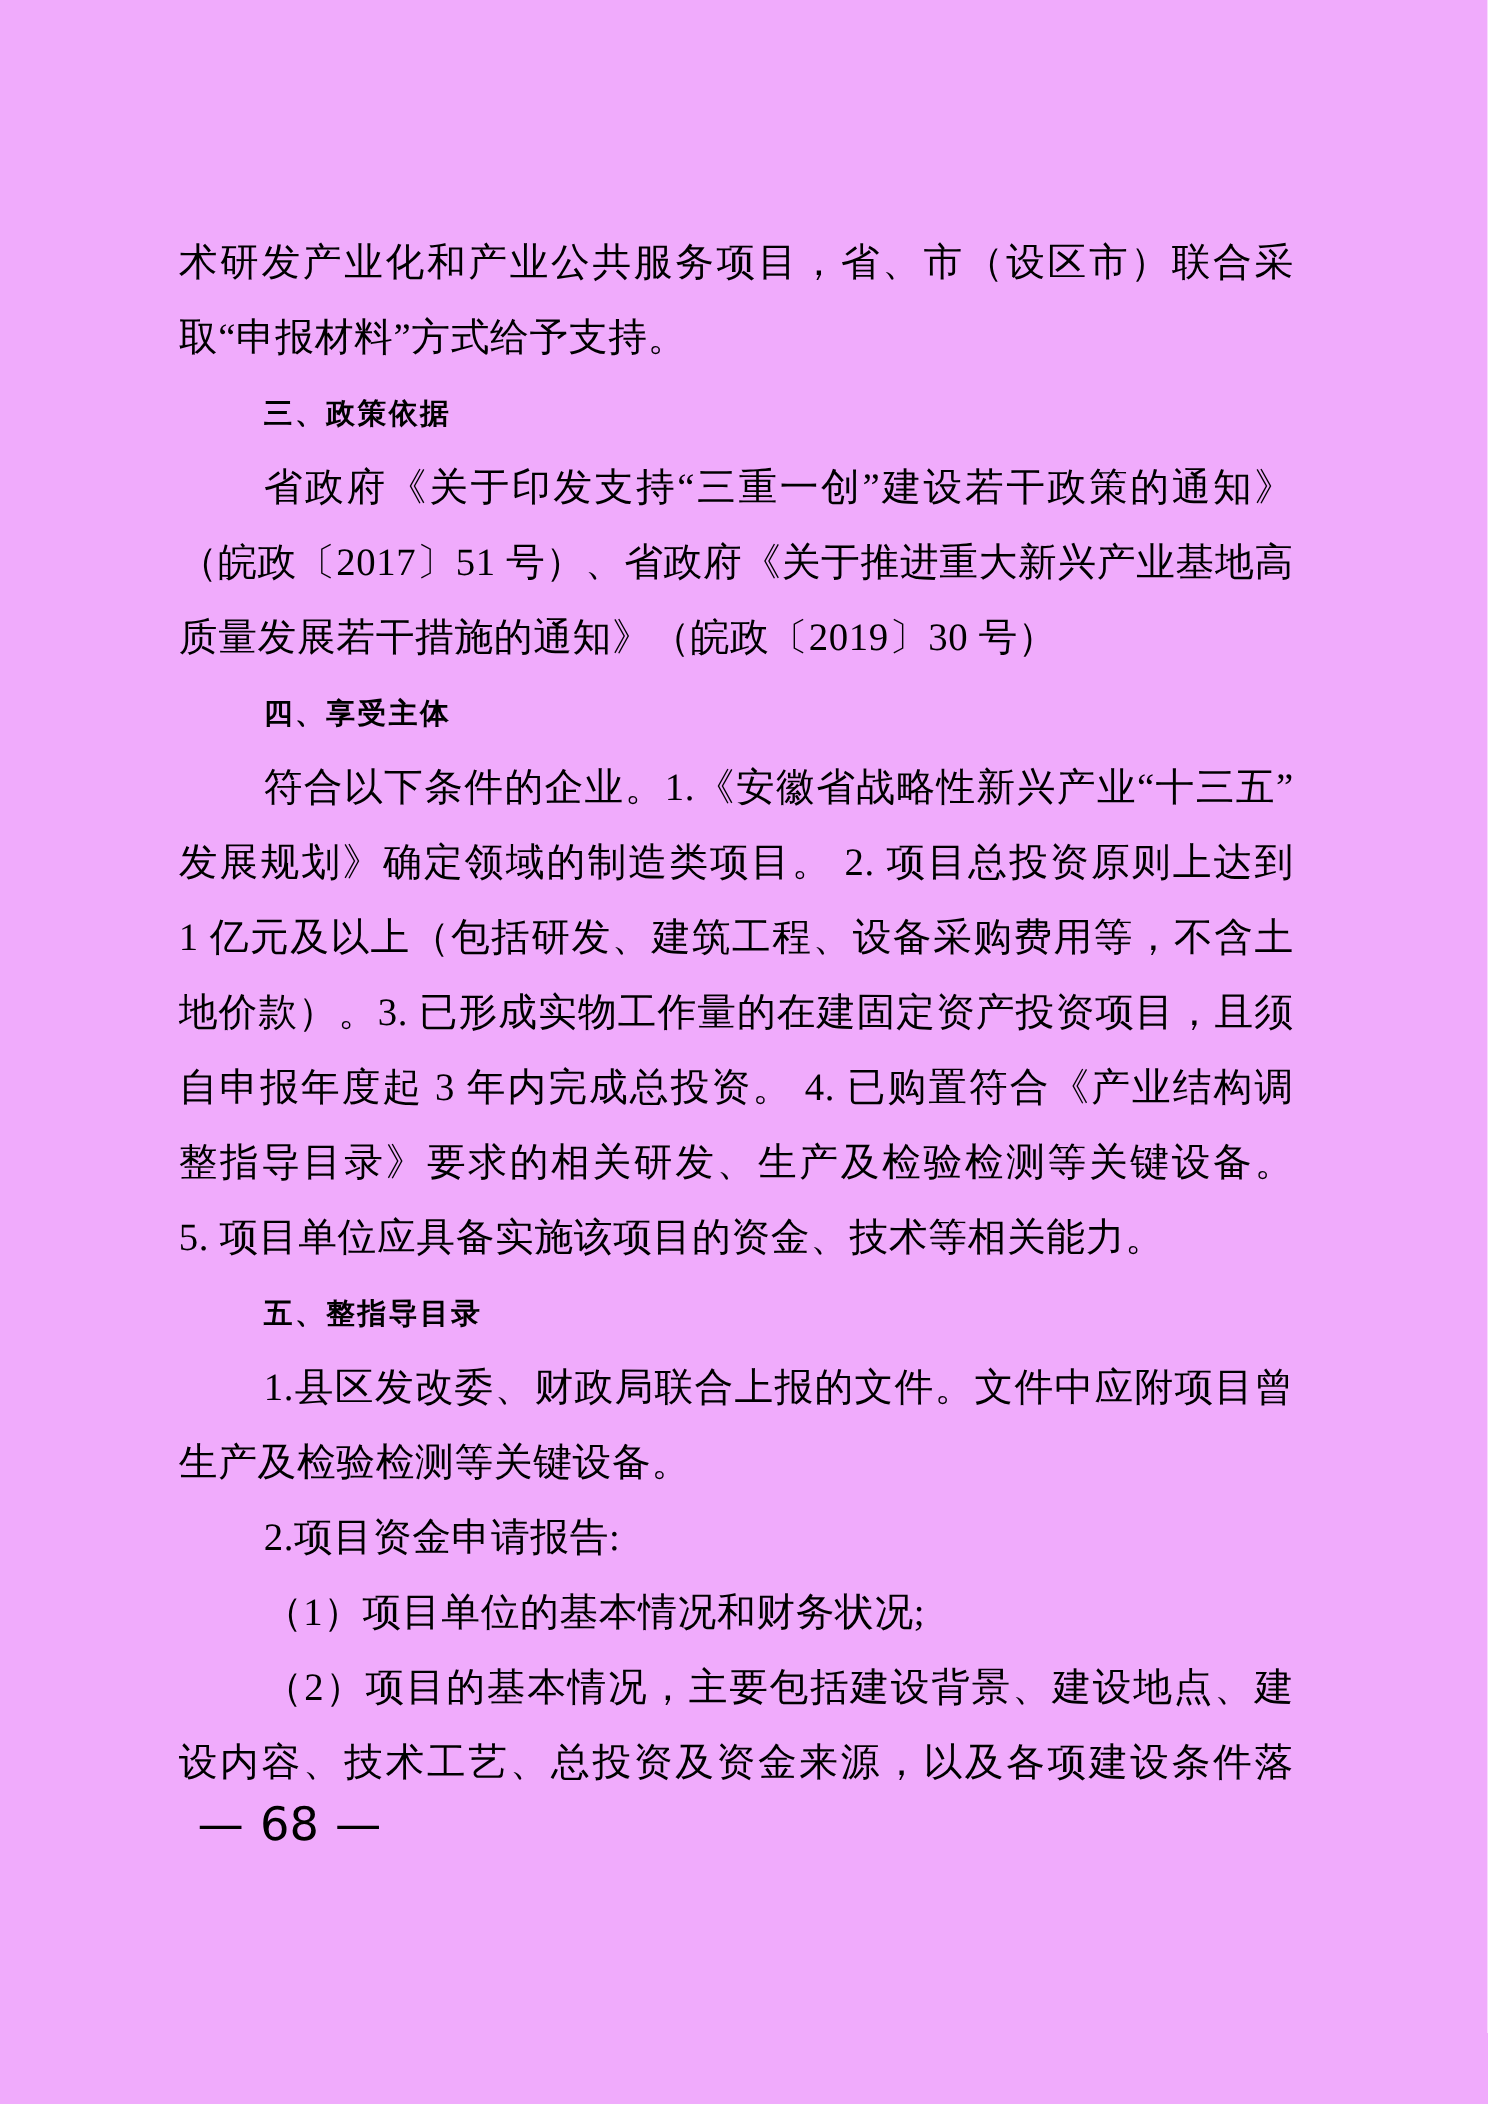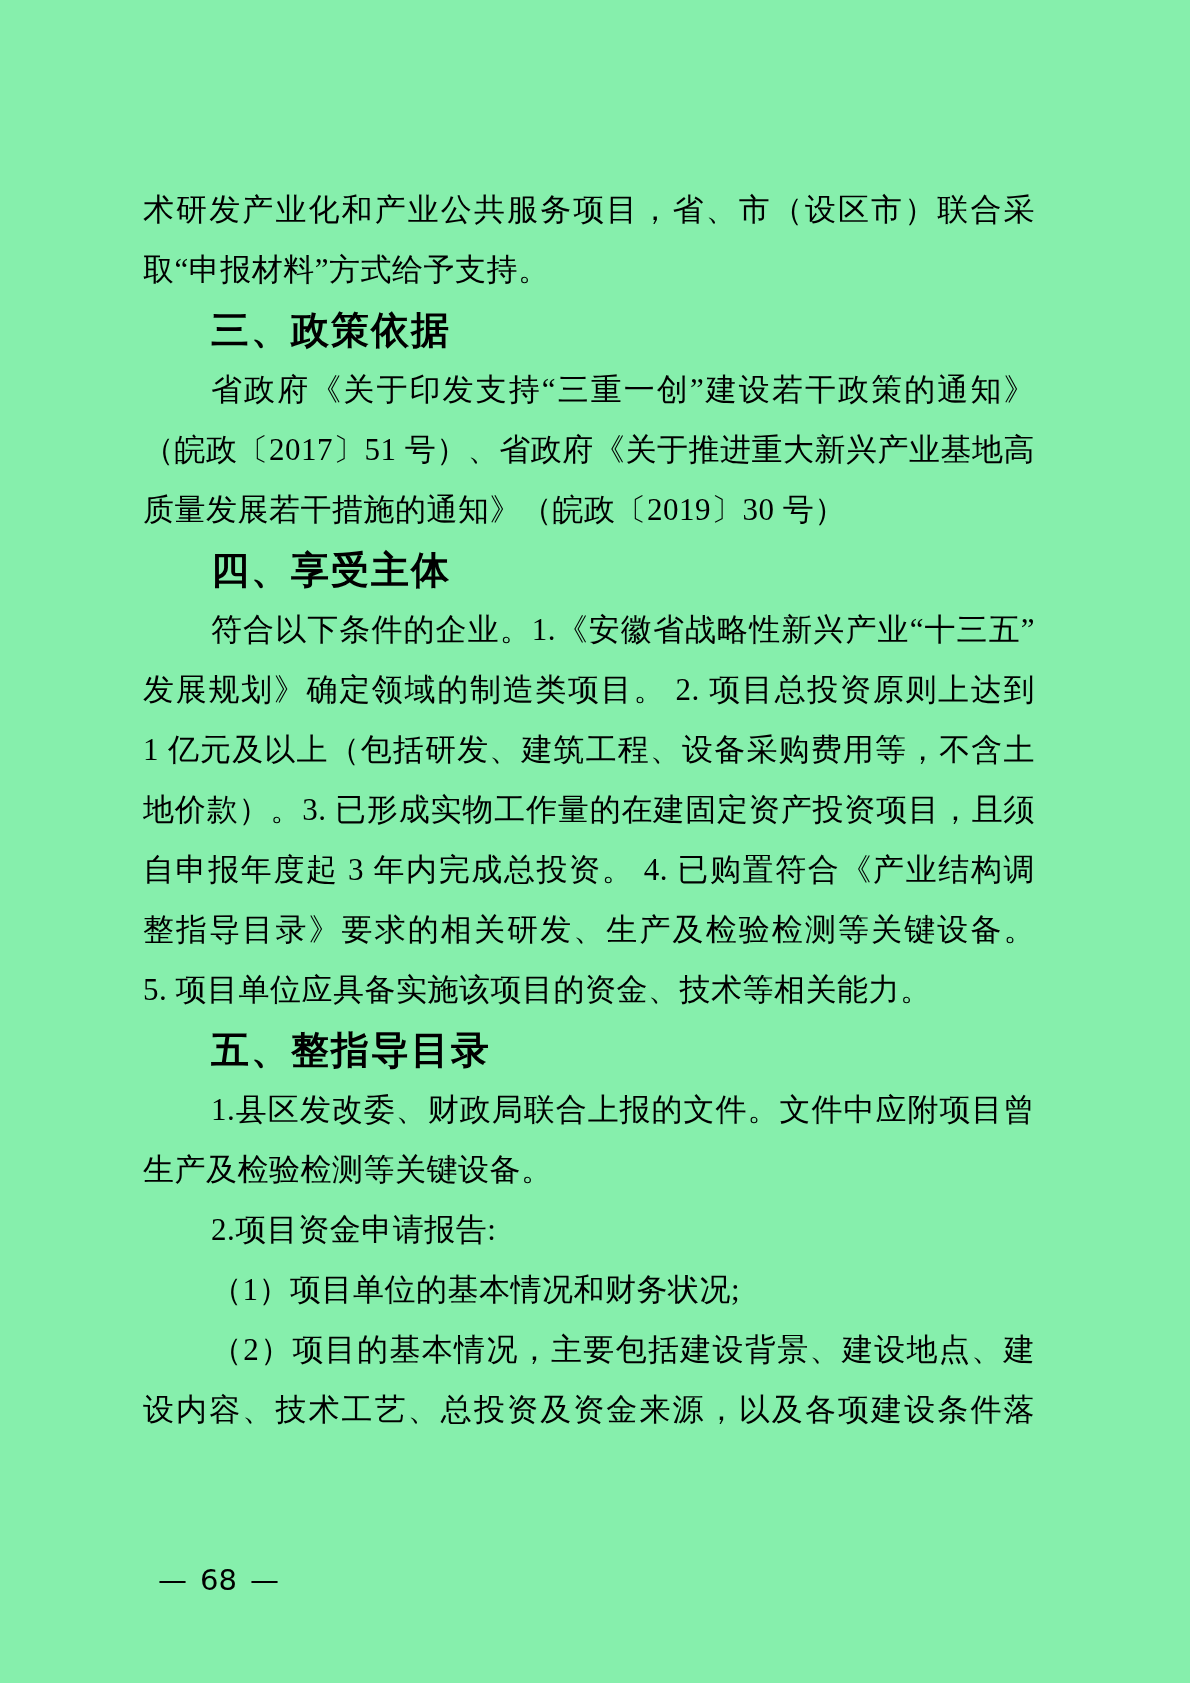--- a/index.html
+++ b/index.html
@@ -1,20 +1,20 @@
 <!DOCTYPE html>
 <html><head>
 <meta charset="utf-8">
 <style>
   html, body { margin: 0; padding: 0; background: #ffffff; }
   .page {
     position: relative;
     width: 1190px;
     height: 1683px;
-    background: #86efac;
+    background: #f0abfc;
     color: #000000;
     font-family: "Liberation Serif", serif;
     overflow: hidden;
   }
   .content {
     position: absolute;
     left: 143px;
     top: 180px;
     width: 892px;
   }
@@ -25,30 +25,30 @@
     text-align: justify;
     text-align-last: justify;
     letter-spacing: 0.5px;
     white-space: normal;
     overflow: hidden;
   }
   .ln.e { text-align-last: left; }
   .ln.ind { text-indent: 68px; }
   .ln.h {
     font-weight: bold;
-    font-size: 38px;
+    font-size: 23px;
     font-family: "Liberation Sans", sans-serif;
     letter-spacing: 2px;
   }
   .footer {
     position: absolute;
     left: 158px;
-    top: 1560px;
+    top: 1440px;
     font-family: "DejaVu Sans", sans-serif;
-    font-size: 29px;
+    font-size: 37px;
     line-height: 40px;
     color: #000000;
   }
   .footer .num { margin: 0 13px; }
 </style>
 </head>
 <body>
 
 <div class="page">
   <div class="content">

